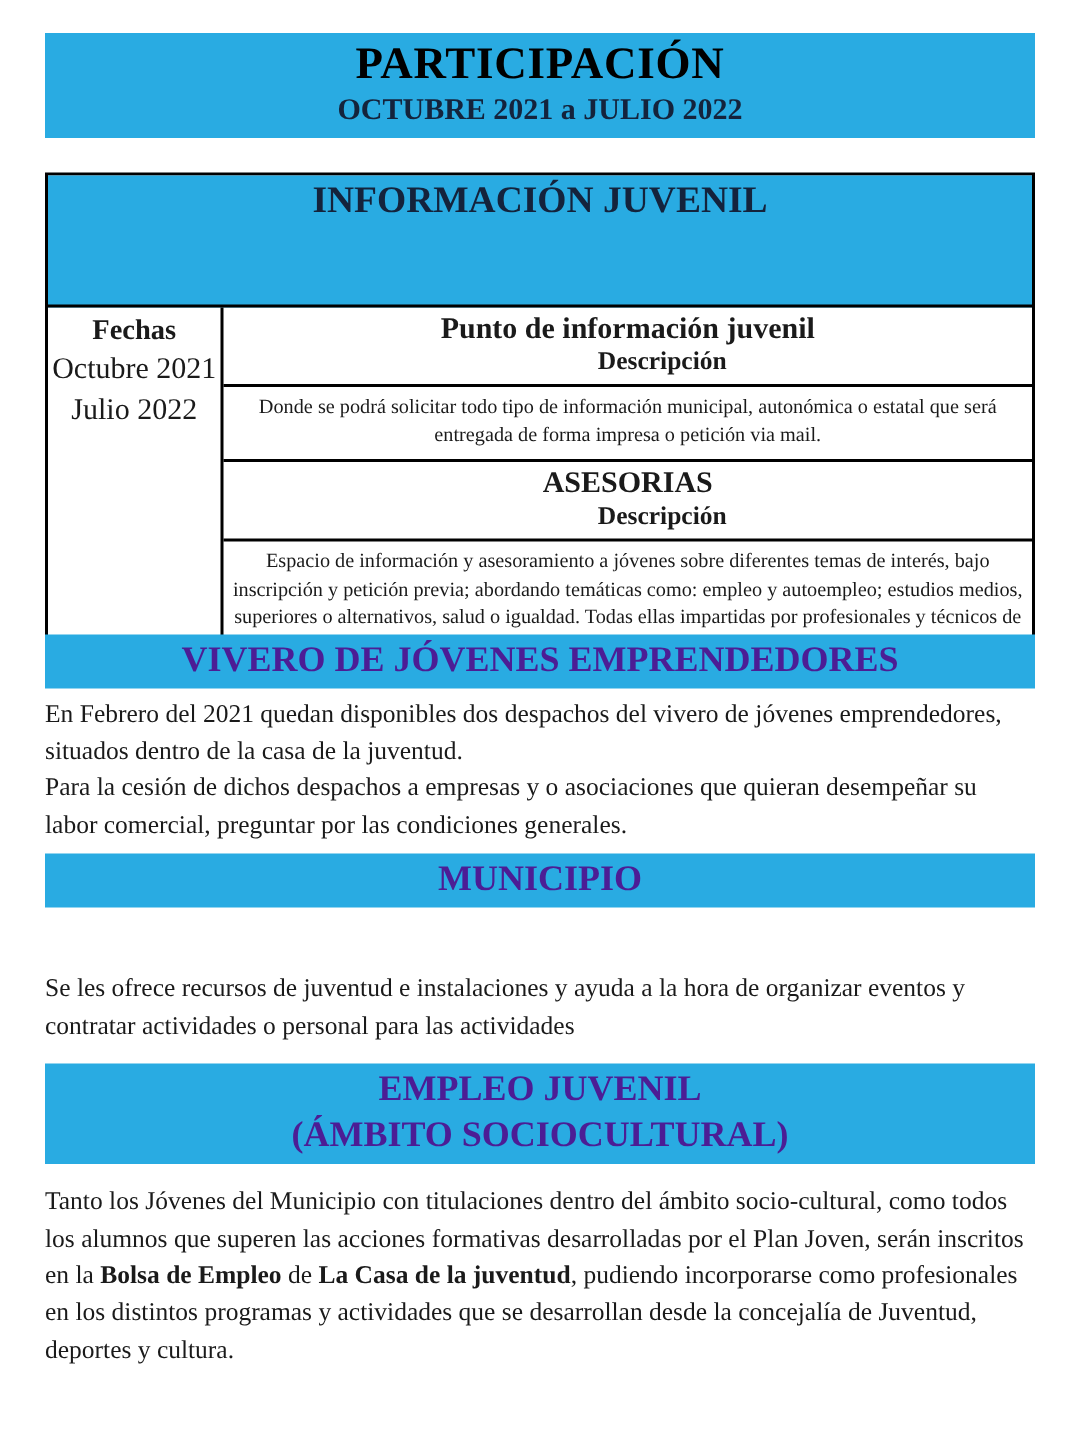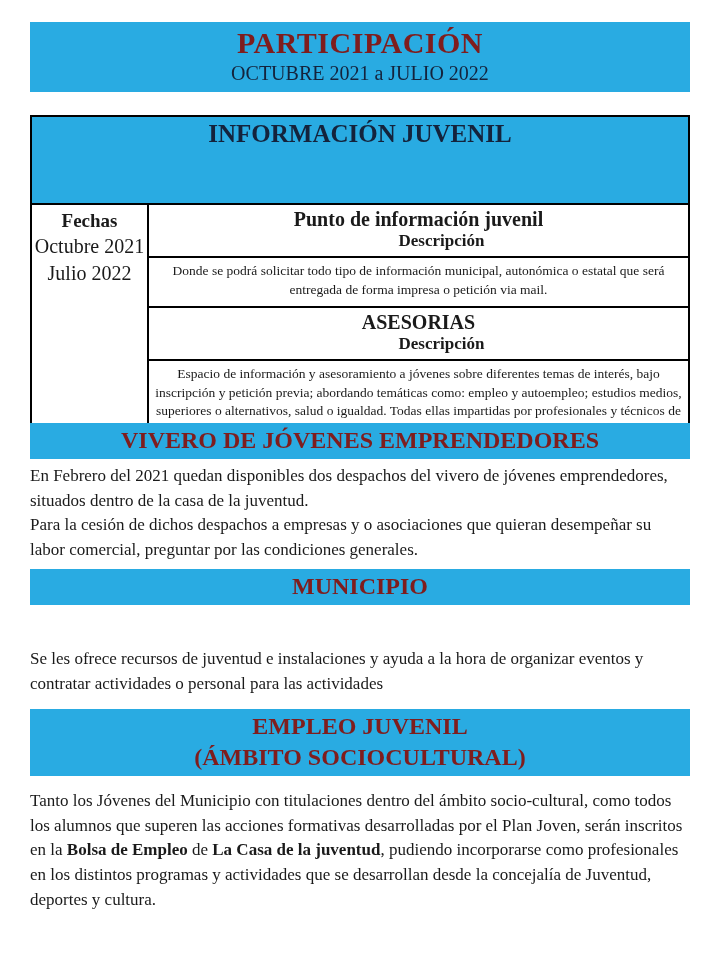--- a/index.html
+++ b/index.html
@@ -17,27 +17,27 @@
   
   .banner {
     top: 22px;
     background: #29ABE2;
     text-align: center;
     padding: 4px 0 7px;
   }
   .banner-title {
     font-size: 30px;
     font-weight: bold;
-    color: #7f1d1d;
+    color: #000000;
     letter-spacing: 0.5px;
     line-height: 1.12;
   }
   .banner-sub {
     font-size: 20px;
-    font-weight: normal;
+    font-weight: bold;
     color: #14233C;
     line-height: 1.15;
     margin-top: 2px;
   }
 
   
   .info-table {
     top: 115px;
     border: 2px solid #000;
     background: #ffffff;
@@ -85,21 +85,21 @@
 
   
   .bar {
     background: #29ABE2;
     text-align: center;
     padding: 2px 0 3px;
   }
   .bar .line {
     font-size: 24px;
     font-weight: bold;
-    color: #7f1d1d;
+    color: #4c1d95;
     line-height: 1.3;
   }
   .bar-vivero { top: 423px; }
   .bar-colab  { top: 569px; }
   .bar-empleo { top: 709px; }
 
   
   .para {
     font-size: 17px;
     line-height: 1.45;

